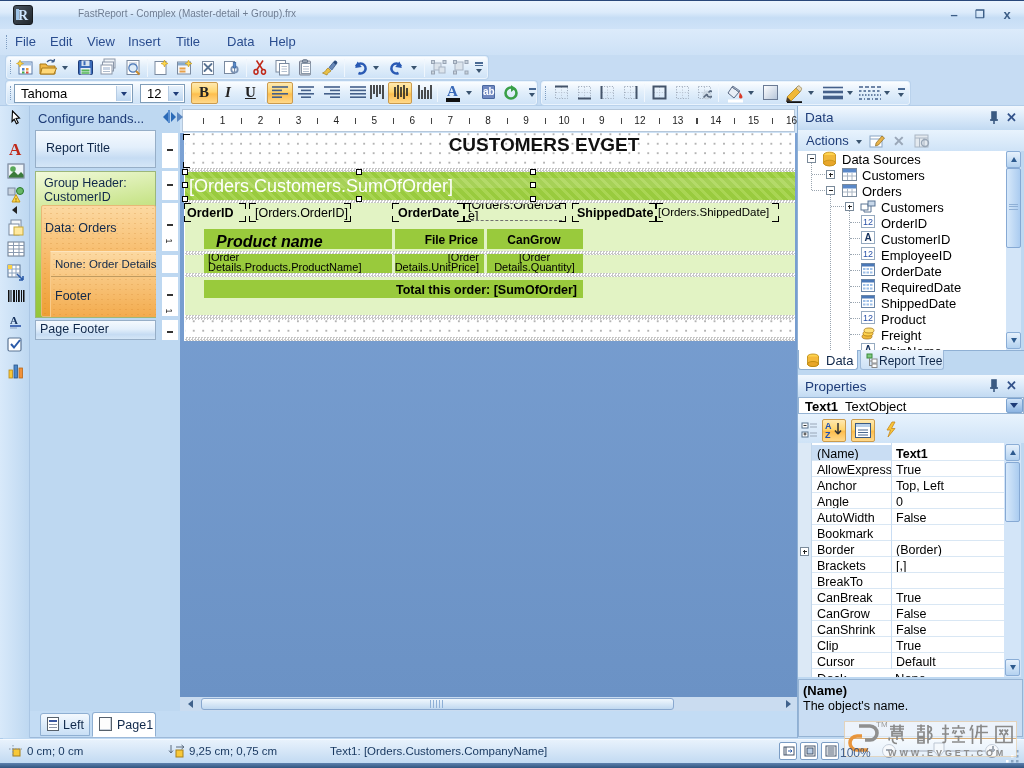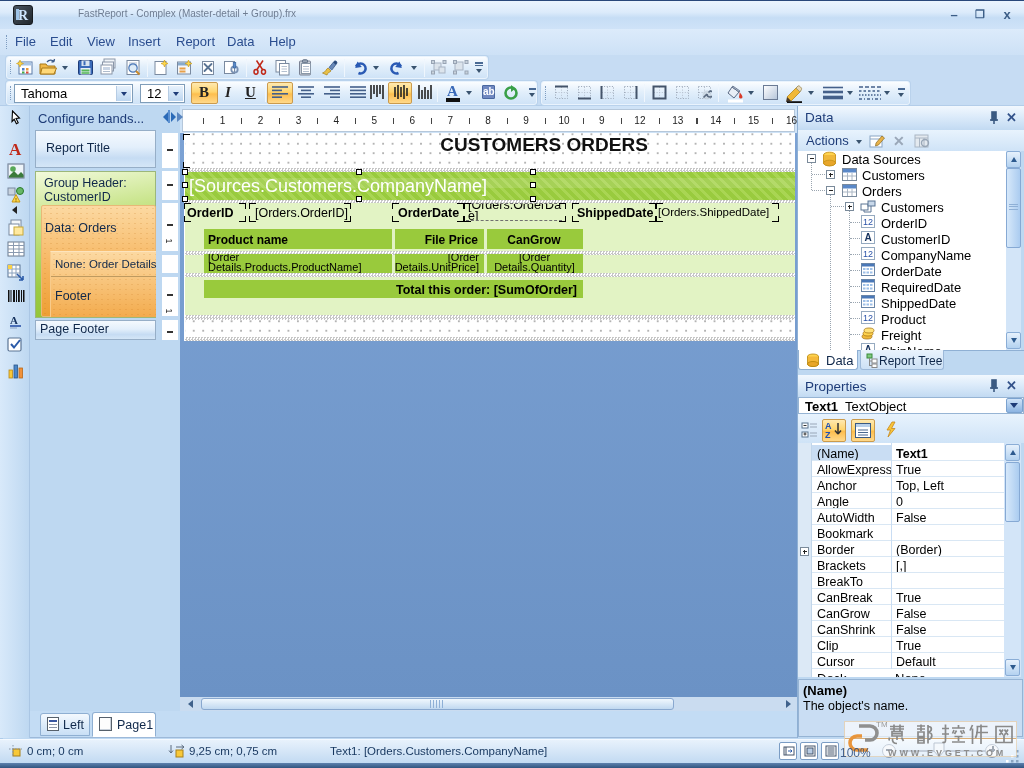--- a/index.html
+++ b/index.html
@@ -85,21 +85,21 @@
 <div class="a winbtn" style="left:947px;">–</div>
 <div class="a winbtn" style="left:973px;font-size:11px;">❐</div>
 <div class="a winbtn" style="left:1000px;">x</div>
 
 <div class="a" id="menubar"></div>
 <div class="a grip" style="left:6px;top:35px;"></div>
 <span class="a mi" style="left:15px;">File</span>
 <span class="a mi" style="left:50px;">Edit</span>
 <span class="a mi" style="left:87px;">View</span>
 <span class="a mi" style="left:128px;">Insert</span>
-<span class="a mi" style="left:176px;">Report</span>
+<span class="a mi" style="left:176px;">Title</span>
 <span class="a mi" style="left:227px;">Data</span>
 <span class="a mi" style="left:269px;">Help</span>
 
 <div class="a" id="tb1"></div>
 <div class="a tgrp" style="left:6px;top:56px;width:482px;height:23px;"></div>
 <div class="a grip" style="left:10px;top:60px;"></div>
 <svg class="a" style="left:16px;top:59px;" width="17" height="17" viewBox="0 0 17 17">
     <rect x="3" y="3" width="13" height="12" fill="#fff" stroke="#5a7aa8"></rect>
     <rect x="3.5" y="3.5" width="12" height="3" fill="#a8c4e4"></rect>
     <g>
@@ -537,23 +537,23 @@
 <div class="a hatch" style="left:185px;top:200px;width:610px;height:3px;"></div>
 <div class="a dots lgreen" style="left:185px;top:203px;width:610px;height:48px;"></div>
 <div class="a hatch" style="left:185px;top:251px;width:610px;height:4px;"></div>
 <div class="a dots lgreen" style="left:185px;top:255px;width:610px;height:18px;"></div>
 <div class="a hatch" style="left:185px;top:273px;width:610px;height:4.5px;"></div>
 <div class="a dots lgreen" style="left:185px;top:277px;width:610px;height:38px;"></div>
 <div class="a hatch" style="left:185px;top:315px;width:610px;height:5px;"></div>
 <div class="a dotsw" style="left:185px;top:320px;width:610px;height:17px;background-color:#fff;"></div>
 <div class="a hatch" style="left:185px;top:337px;width:610px;height:4px;"></div>
 
-<div class="a tt" style="left:438px;top:134px;width:212px;text-align:center;font-weight:bold;font-size:19px;color:#111;">CUSTOMERS ORDERS</div>
-
-<div class="a tt" style="left:189px;top:176px;font-size:18px;color:#fff;">[Sources.Customers.CompanyName]</div>
+<div class="a tt" style="left:438px;top:134px;width:212px;text-align:center;font-weight:bold;font-size:19px;color:#111;">CUSTOMERS EVGET</div>
+
+<div class="a tt" style="left:189px;top:176px;font-size:18px;color:#fff;">[Orders.Customers.SumOfOrder]</div>
 
 <div class="a hnd" style="left:182px;top:169px;"></div>
 <div class="a hnd" style="left:356px;top:169px;"></div>
 <div class="a hnd" style="left:530px;top:169px;"></div>
 <div class="a hnd" style="left:182px;top:182px;"></div>
 <div class="a hnd" style="left:530px;top:182px;"></div>
 <div class="a hnd" style="left:182px;top:196px;"></div>
 <div class="a hnd" style="left:356px;top:196px;"></div>
 <div class="a hnd" style="left:530px;top:196px;"></div>
 
@@ -588,21 +588,21 @@
 <div class="a ctl" style="left:656px;top:203px;"></div>
 <div class="a ctr" style="left:772px;top:203px;"></div>
 <div class="a cbl" style="left:656px;top:216px;"></div>
 <div class="a cbr" style="left:772px;top:216px;"></div>
 <div class="a ctl" style="left:183px;top:134px;"></div>
 <div class="a cbl" style="left:183px;top:162px;"></div>
 
 <div class="a grn" style="left:204px;top:229px;width:188px;height:20px;"></div>
 <div class="a grn" style="left:394.5px;top:229px;width:89.5px;height:20px;"></div>
 <div class="a grn" style="left:486.5px;top:229px;width:96px;height:20px;"></div>
-<div class="a tt" style="left:208px;top:233px;font-weight:bold;font-size:12px;">Product name</div>
+<div class="a tt" style="left:216px;top:233px;font-weight:bold;font-size:16px;font-style:italic;">Product name</div>
 <div class="a tt" style="left:394px;top:233px;width:84px;text-align:right;font-weight:bold;font-size:12px;">File Price</div>
 <div class="a tt" style="left:486px;top:233px;width:96px;text-align:center;font-weight:bold;font-size:12px;">CanGrow</div>
 
 <div class="a grn" style="left:204px;top:254px;width:188px;height:19px;overflow:hidden;">
   <div style="font-size:11px;margin-top:-1px;margin-left:4px;line-height:9.8px;">[Order<br>Details.Products.ProductName]</div>
 </div>
 <div class="a grn" style="left:394.5px;top:254px;width:89.5px;height:19px;overflow:hidden;">
   <div style="font-size:11px;margin-top:-1px;margin-right:5px;line-height:9.8px;text-align:right;">[Order<br>Details.UnitPrice]</div>
 </div>
 <div class="a grn" style="left:486.5px;top:254px;width:96px;height:19px;overflow:hidden;">
@@ -714,21 +714,21 @@
       <use href="#ic12"></use>
     </svg>
 <div class="a tt treetxt" style="left:881px;top:216px;">OrderID</div>
 <svg class="a i12" style="left:861px;top:231px;">
       <use href="#icA"></use>
     </svg>
 <div class="a tt treetxt" style="left:881px;top:232px;">CustomerID</div>
 <svg class="a i12" style="left:861px;top:247px;">
       <use href="#ic12"></use>
     </svg>
-<div class="a tt treetxt" style="left:881px;top:248px;">CompanyName</div>
+<div class="a tt treetxt" style="left:881px;top:248px;">EmployeeID</div>
 <svg class="a i12" style="left:861px;top:263px;">
       <use href="#iccal"></use>
     </svg>
 <div class="a tt treetxt" style="left:881px;top:264px;">OrderDate</div>
 <svg class="a i12" style="left:861px;top:279px;">
       <use href="#iccal"></use>
     </svg>
 <div class="a tt treetxt" style="left:881px;top:280px;">RequiredDate</div>
 <svg class="a i12" style="left:861px;top:295px;">
       <use href="#iccal"></use>

